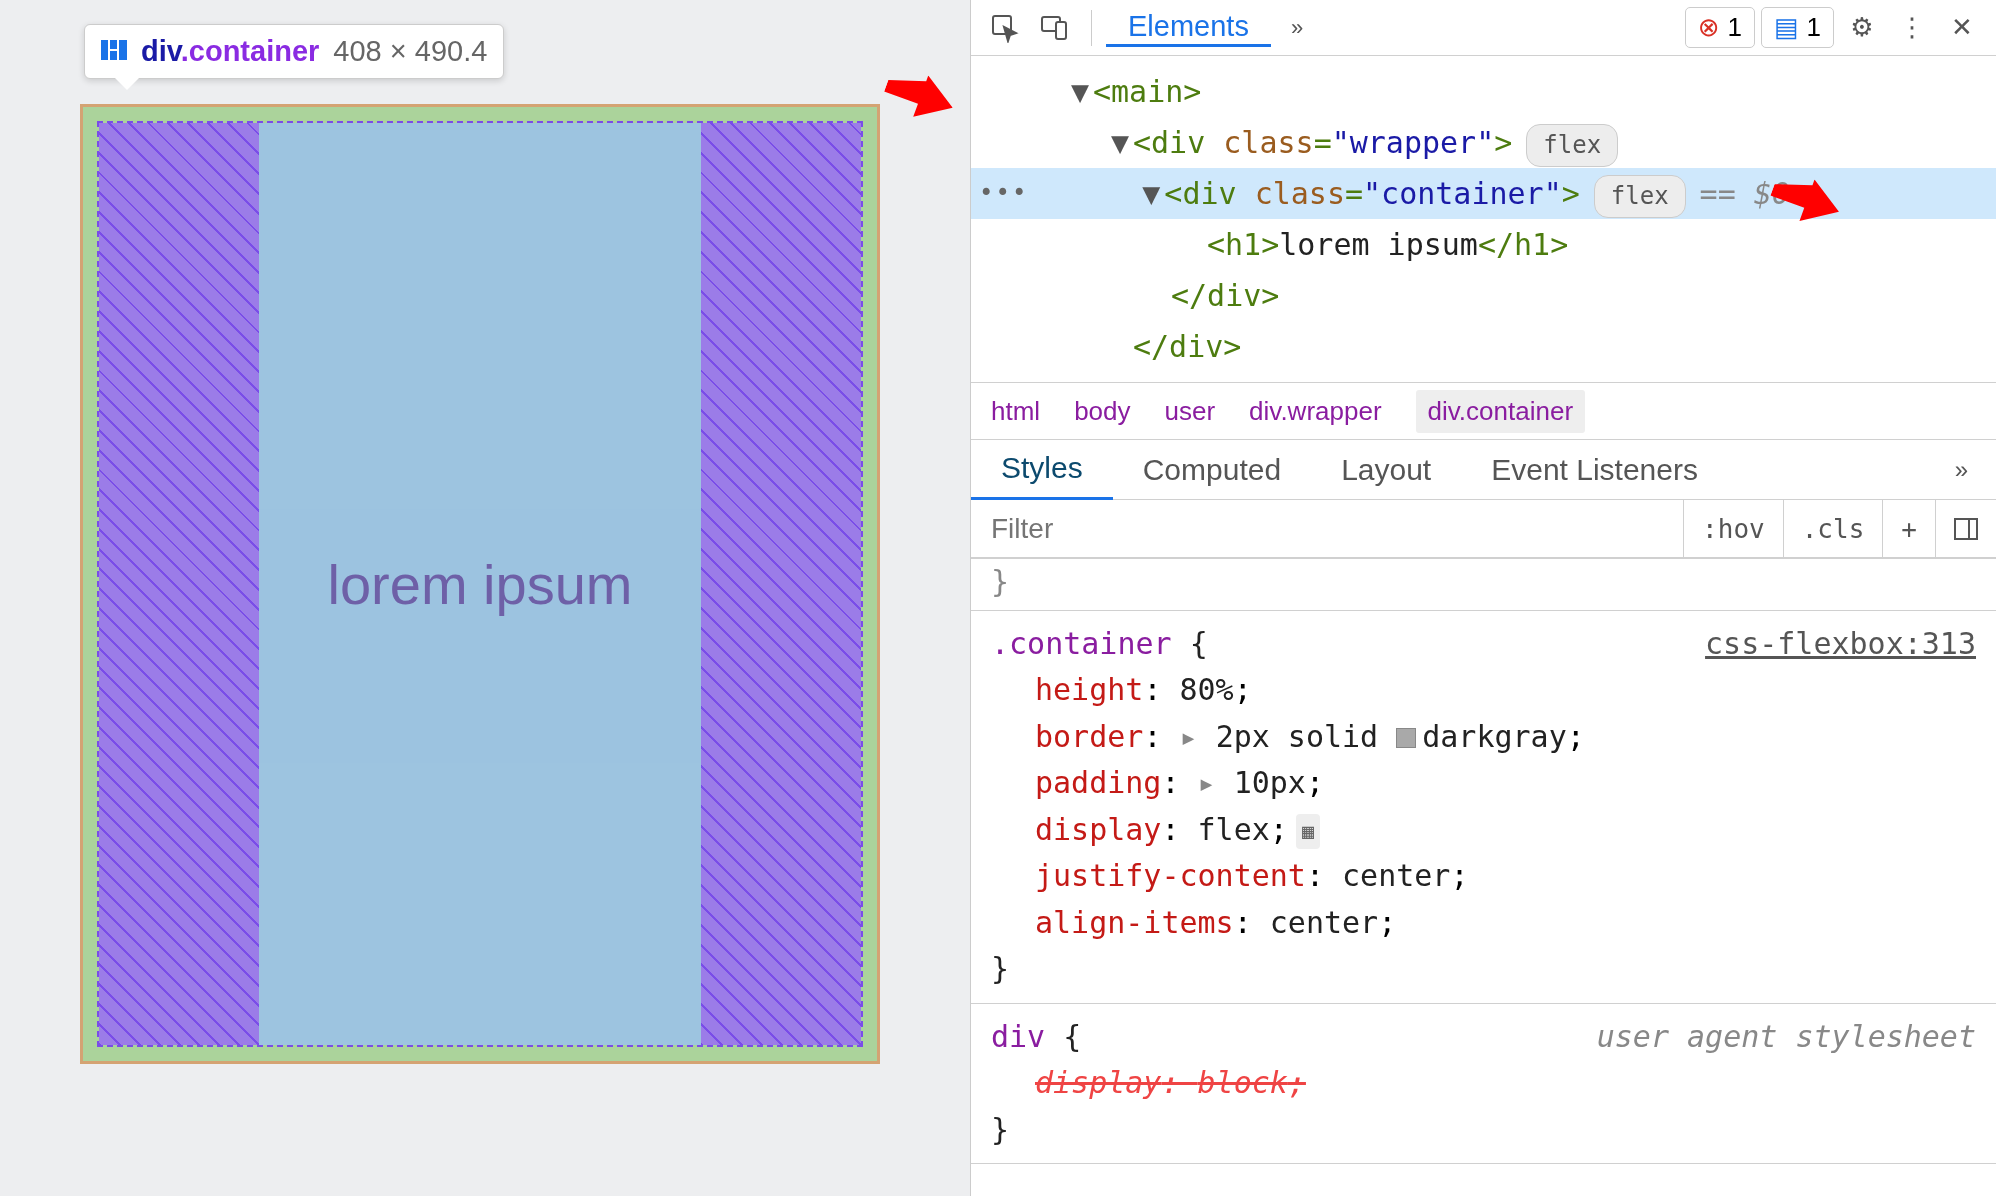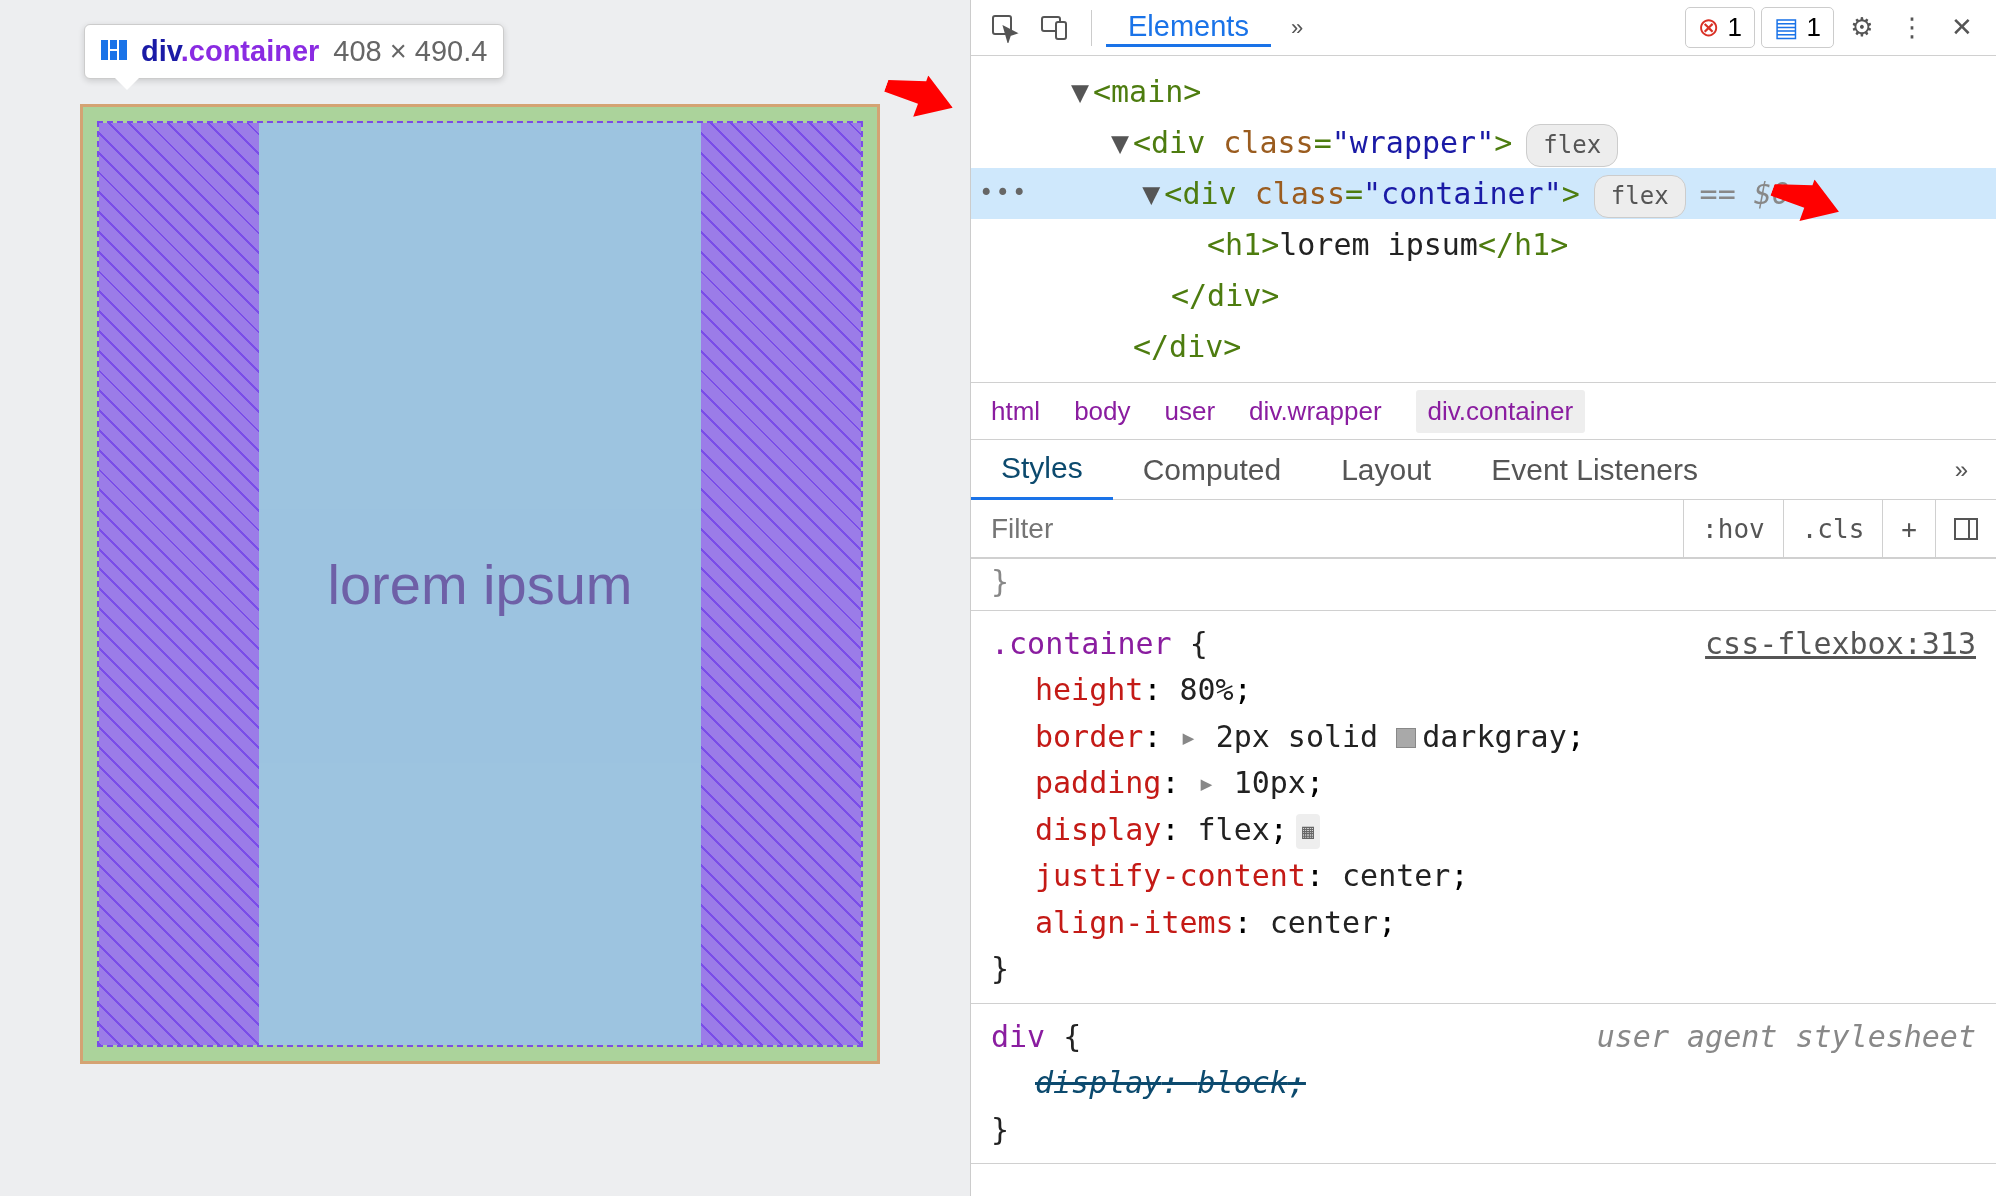--- a/index.html
+++ b/index.html
@@ -253,21 +253,21 @@
 .flex-ic {
   display: inline-block;
   padding: 2px 6px;
   background: #eee;
   border-radius: 4px;
   font-size: 20px;
   color: #666;
   vertical-align: middle;
   margin-left: 8px;
 }
-.struck { text-decoration: line-through; font-style: italic; color: #0c4a6e; }
+.struck { text-decoration: line-through; font-style: italic; color: #ef4444; }
 </style>
 </head>
 <body>
 
 <div class="left-pane">
   <div class="tooltip">
     <span class="ticon">
       <svg width="26" height="20" viewBox="0 0 26 20">
           <rect x="0" y="0" width="7" height="20" fill="#1a73e8"></rect>
           <rect x="9" y="0" width="7" height="9" fill="#1a73e8"></rect>

